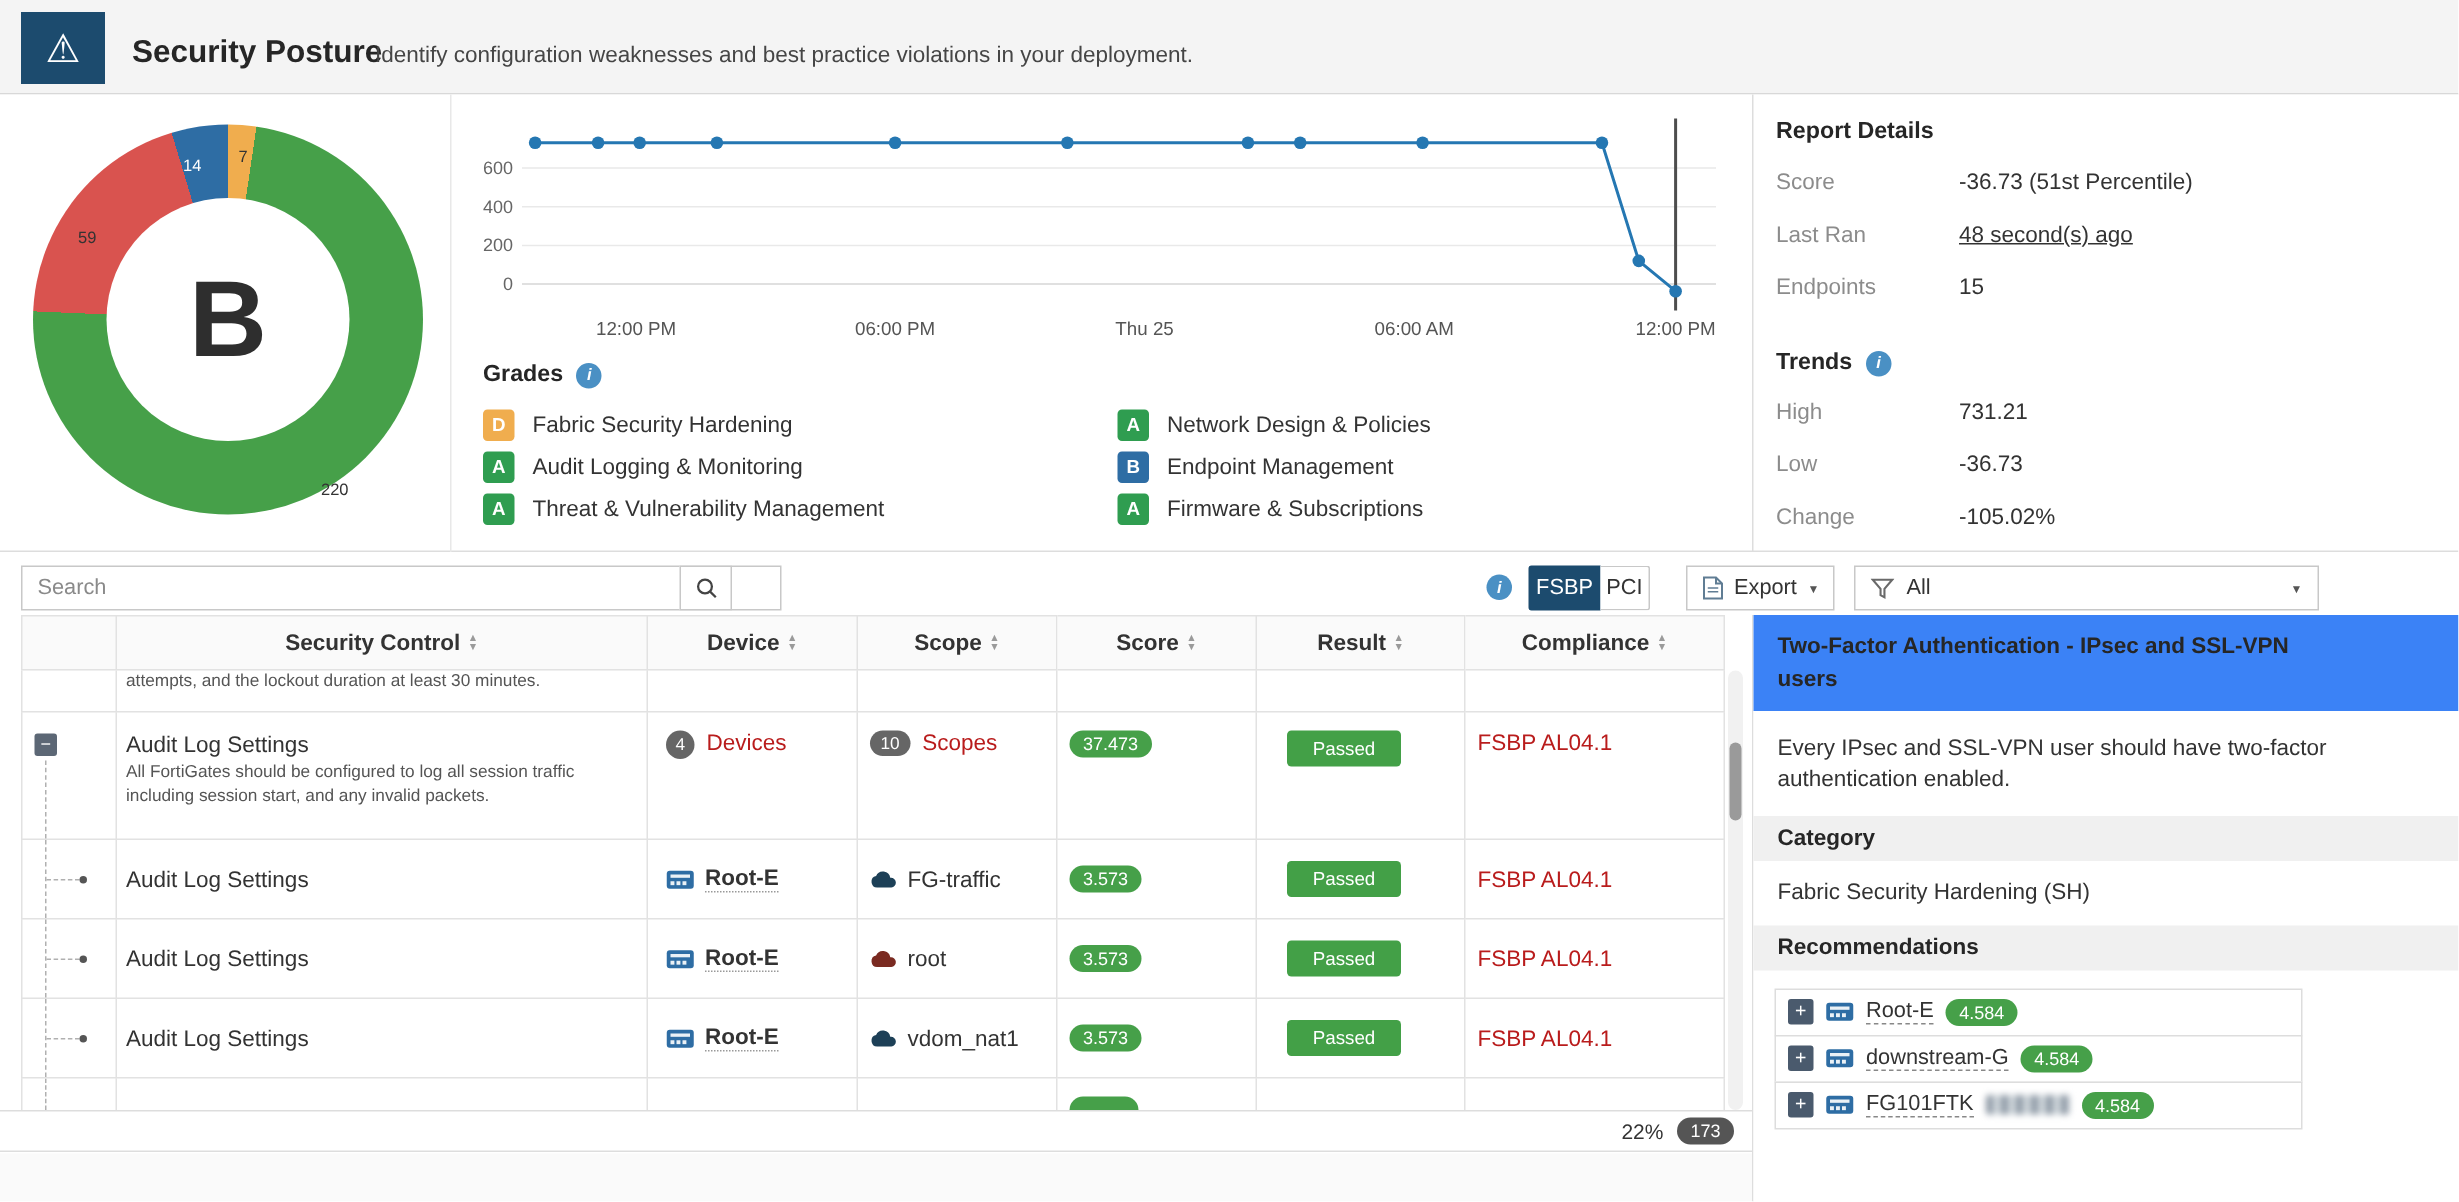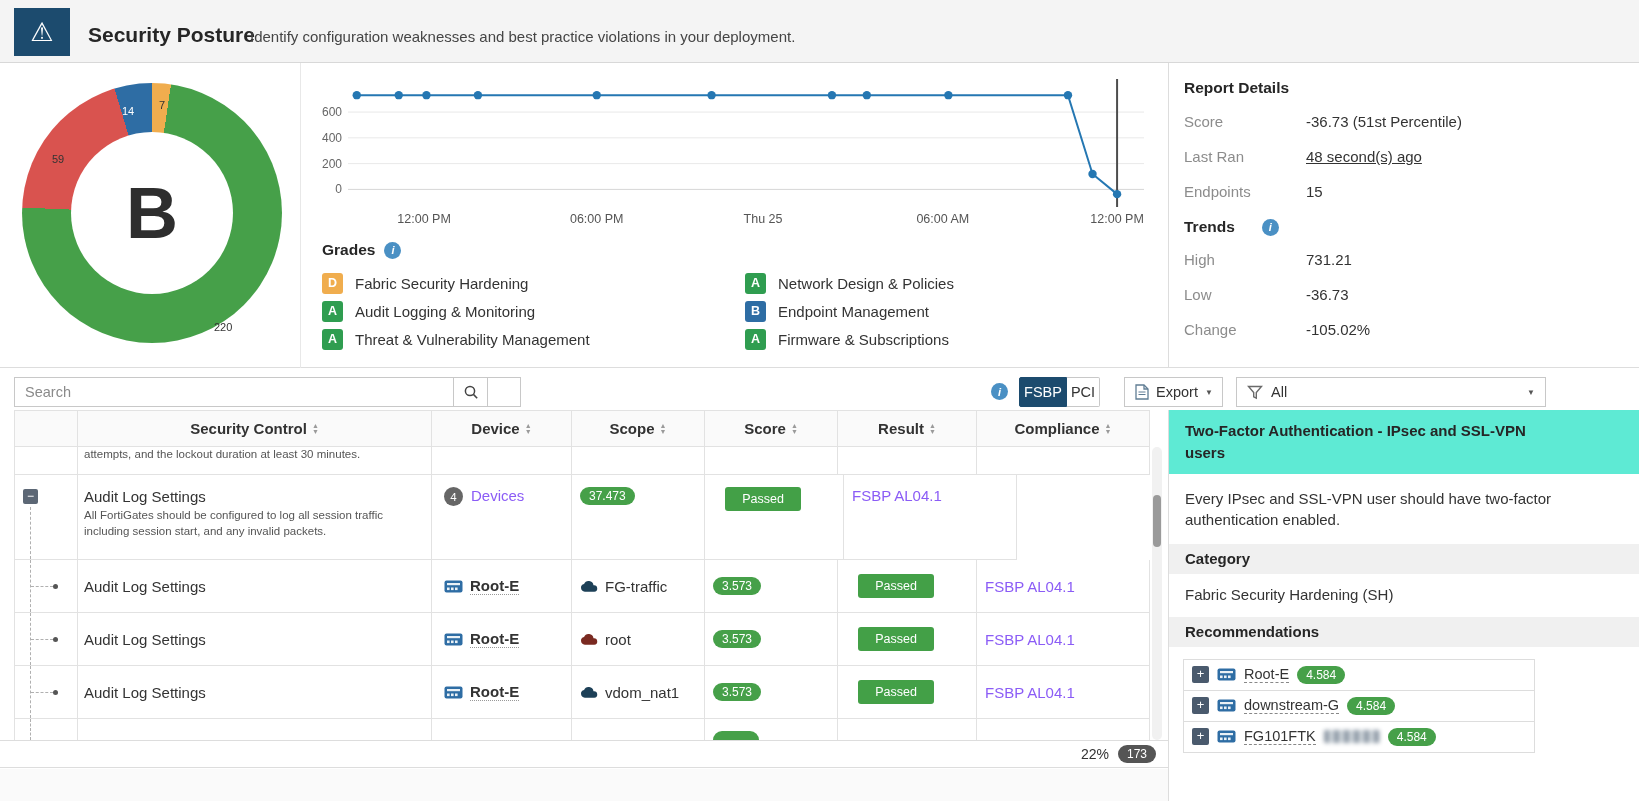--- a/index.html
+++ b/index.html
@@ -42,21 +42,21 @@
   .grade-badge { width:21px; height:21px; border-radius:3px; color:#fff; font-size:12.5px; font-weight:bold; display:inline-flex; align-items:center; justify-content:center; }
   .grade-label { font-size:15px; color:#333; }
 
   
   .report { position:absolute; left:1184px; top:16px; width:440px; }
   .report-title { font-size:15.5px; font-weight:bold; color:#262626; margin-bottom:16px; }
   .kv-row { display:flex; height:35px; align-items:flex-start; }
   .kv-label { width:122px; font-size:15px; color:#8c8c8c; flex:0 0 auto; }
   .kv-value { font-size:15px; color:#333; }
   .kv-link { text-decoration:underline; cursor:pointer; }
-  .trends-head { display:flex; align-items:center; gap:27px; margin:0 0 15px; }
+  .trends-head { display:flex; align-items:center; gap:9px; margin:15px 0 15px; }
 
   
   .search-input { position:absolute; left:14px; top:377px; width:507px; height:30px; border:1px solid #c8c8c8; padding:0 10px; font-size:14.5px; font-family:inherit; color:#333; background:#fff; }
   .search-input::placeholder { color:#8a8a8a; }
   .search-btn { position:absolute; left:453px; top:377px; width:35px; height:30px; border:1px solid #c8c8c8; background:#fff; display:flex; align-items:center; justify-content:center; cursor:pointer; }
   .tb-info { position:absolute; left:991px; top:383px; }
   .seg { position:absolute; top:377px; height:30px; display:flex; align-items:center; justify-content:center; font-size:14.5px; cursor:pointer; }
   .seg-fsbp { left:1019px; width:48px; background:#1c4b6e; color:#fff; border:1px solid #1c4b6e; border-radius:2px 0 0 2px; }
   .seg-pci { left:1067px; width:33px; background:#fff; color:#333; border:1px solid #c8c8c8; border-left:none; border-radius:0 2px 2px 0; }
   .export-btn { position:absolute; left:1124px; top:377px; width:99px; height:30px; border:1px solid #c8c8c8; background:#fff; display:flex; align-items:center; gap:7px; padding:0 10px; font-size:14.5px; color:#333; cursor:pointer; }
@@ -83,21 +83,21 @@
   .row-parent { height:85px; }
   .row-child { height:53px; }
   .row-clip-bottom { height:21px; }
   .row-clip-bottom .td { overflow:hidden; border-bottom:none; }
   .ctl-title { padding:13px 0 3px 6px; font-size:15px; color:#333; }
   .ctl-title-child { font-size:15px; color:#333; padding-left:6px; }
   .ctl-desc { padding:0 10px 0 6px; font-size:11.5px; color:#555; line-height:1.35; }
   .cell-top { display:flex; align-items:flex-start; padding-top:12px; }
   .cell-center { display:flex; align-items:center; }
   .pad8 { padding-left:8px; } .pad12 { padding-left:12px; } .pad20 { padding-left:20px; }
-  .cell-text { font-size:15px; color:#8b5cf6; }
+  .cell-text { font-size:15px; color:#b91c1c; }
   .count-circle { width:19px; height:19px; border-radius:50%; background:#666; color:#fff; font-size:11.5px; display:inline-flex; align-items:center; justify-content:center; margin-right:8px; flex:0 0 auto; }
   .count-pill { height:17px; padding:0 7px; border-radius:9px; background:#666; color:#fff; font-size:11.5px; display:inline-flex; align-items:center; margin-right:8px; flex:0 0 auto; }
   .score-pill { display:inline-flex; align-items:center; justify-content:center; padding:2px 9px; background:#46a049; color:#fff; border-radius:9px; font-size:12px; }
   .result-badge { display:inline-block; width:76px; text-align:center; padding:5px 0; background:#43a047; color:#fff; border-radius:3px; font-size:12.5px; }
   .expander { position:absolute; left:8px; top:14px; width:15px; height:15px; background:#5c6775; border-radius:2px; color:#fff; font-size:12px; line-height:14px; text-align:center; cursor:pointer; }
   .vline { position:absolute; left:15px; top:0; bottom:0; border-left:1px dashed #b0b0b0; }
   .vline-parent { top:32px; }
   .hline { position:absolute; left:16px; top:50%; width:22px; border-top:1px dashed #b0b0b0; }
   .tdot { position:absolute; left:38px; top:50%; margin-top:-2.5px; width:5px; height:5px; background:#555; border-radius:50%; }
   .dev-icon, .cloud-icon { display:inline-flex; margin-right:7px; flex:0 0 auto; }
@@ -110,21 +110,21 @@
   .scroll-thumb { position:absolute; left:1px; top:48px; width:8px; height:52px; background:#9a9a9a; border-radius:4px; cursor:pointer; }
 
   
   .table-footer { position:absolute; left:0; top:740px; width:1168px; height:28px; background:#fff; border-top:1px solid #ddd; border-bottom:1px solid #ddd; display:flex; align-items:center; justify-content:flex-end; gap:9px; padding-right:12px; }
   .pct-text { font-size:14px; color:#333; }
   .count-badge { background:#555; color:#fff; font-size:12px; border-radius:10px; padding:2px 9px; }
   .bottom-strip { position:absolute; left:0; top:769px; width:1168px; height:32px; background:#fafafa; }
 
   
   .detail-panel { position:absolute; left:1169px; top:410px; width:470px; height:391px; background:#fff; }
-  .dp-title { background:#5eead4; padding:10px 70px 10px 16px; font-size:15px; font-weight:bold; line-height:1.45; color:#262626; }
+  .dp-title { background:#3b82f6; padding:10px 70px 10px 16px; font-size:15px; font-weight:bold; line-height:1.45; color:#262626; }
   .dp-desc { margin:14px 24px 0 16px; font-size:15px; color:#333; line-height:1.4; }
   .dp-band { margin-top:14px; height:30px; line-height:30px; background:#f0f0f0; padding-left:16px; font-size:15px; font-weight:bold; color:#262626; }
   .dp-value { margin:12px 16px 0; font-size:15px; color:#333; }
   .rec-list { margin:12px 0 0 14px; width:352px; }
   .rec-row { display:flex; align-items:center; height:32px; border:1px solid #ddd; margin-top:-1px; padding:0 8px; gap:8px; background:#fff; cursor:pointer; }
   .rec-row:first-child { margin-top:0; }
   .plus-btn { width:17px; height:17px; background:#4a5a6d; border-radius:2px; color:#fff; font-size:13px; line-height:16px; text-align:center; flex:0 0 auto; cursor:pointer; }
   .rec-name { font-size:14.5px; color:#333; border-bottom:1px dashed #888; cursor:pointer; }
   .redact { width:56px; height:13px; border-radius:2px; background:repeating-linear-gradient(90deg,#8f9aa6 0 5px,#cfd6db 5px 10px); filter:blur(2px); }
 </style>
@@ -352,20 +352,24 @@
       <div class="vline vline-parent"></div>
     </div>
     <div class="td c1">
       <div class="ctl-title">Audit Log Settings</div>
       <div class="ctl-desc">All FortiGates should be configured to log all session traffic including session start, and any invalid packets.</div>
     </div>
     <div class="td c2 cell-top pad12">
       <span class="count-circle">4</span>
       <span class="cell-text">Devices</span>
     </div>
+    <div class="td c3 cell-top pad8">
+      <span class="count-pill">10</span>
+      <span class="cell-text">Scopes</span>
+    </div>
     <div class="td c4 cell-top pad8">
         <span class="score-pill">37.473</span>
       </div>
     <div class="td c5 cell-top pad20">
         <span class="result-badge">Passed</span>
       </div>
     <div class="td c6 cell-top pad8">
         <span class="cell-text">FSBP AL04.1</span>
       </div>
   </div>

